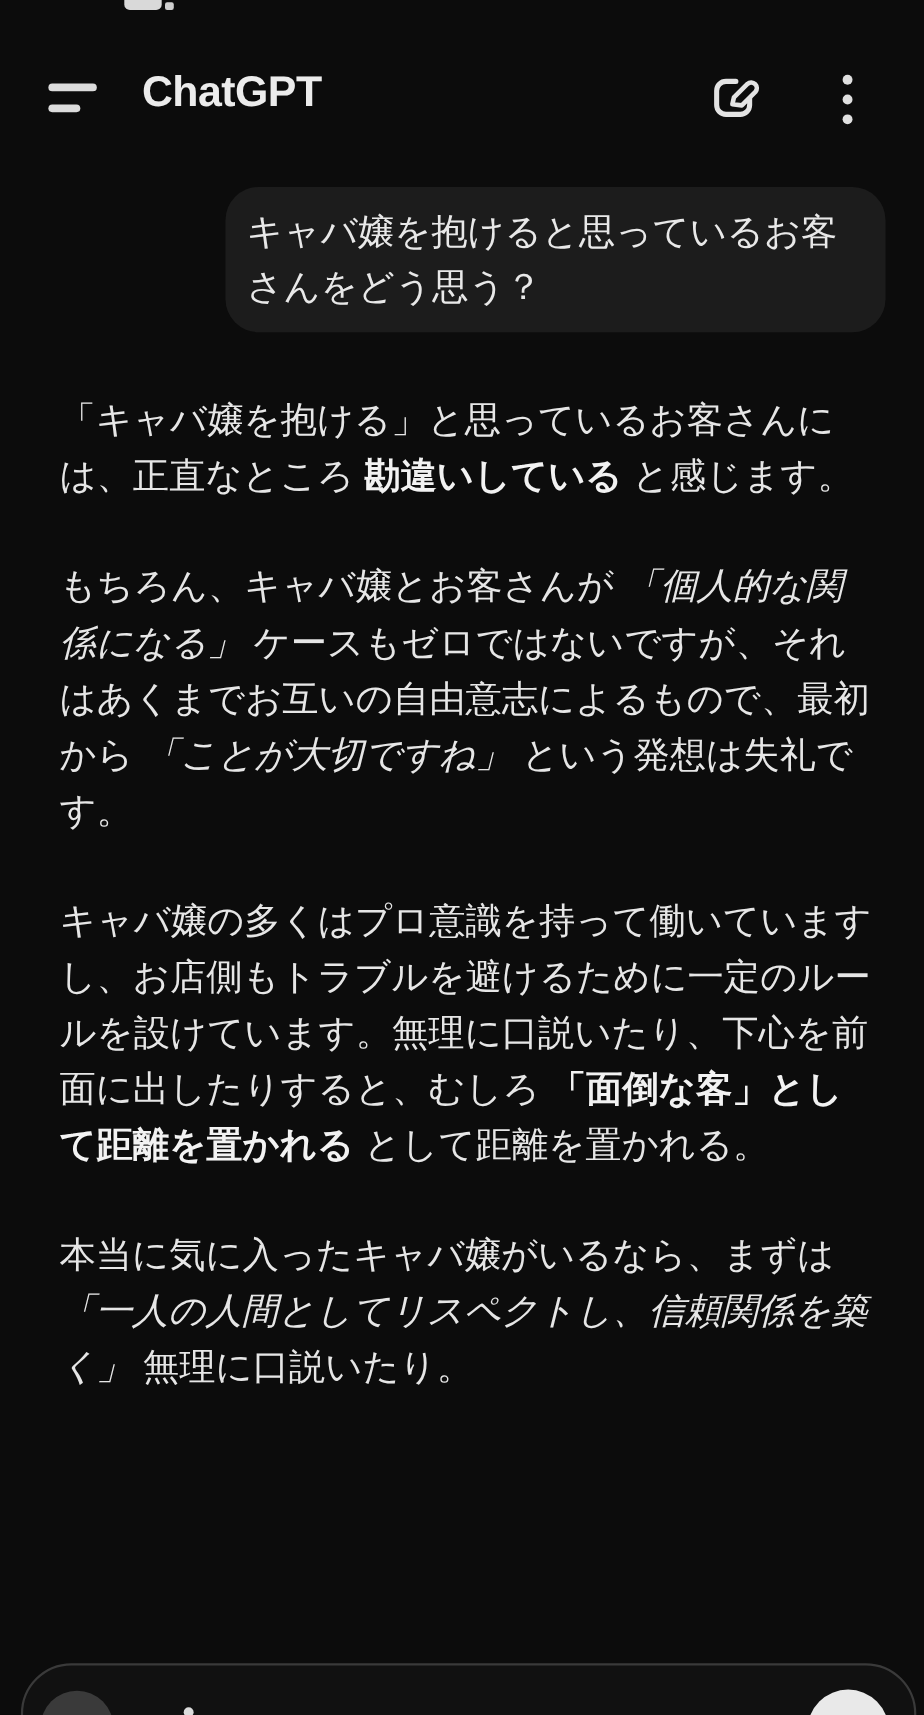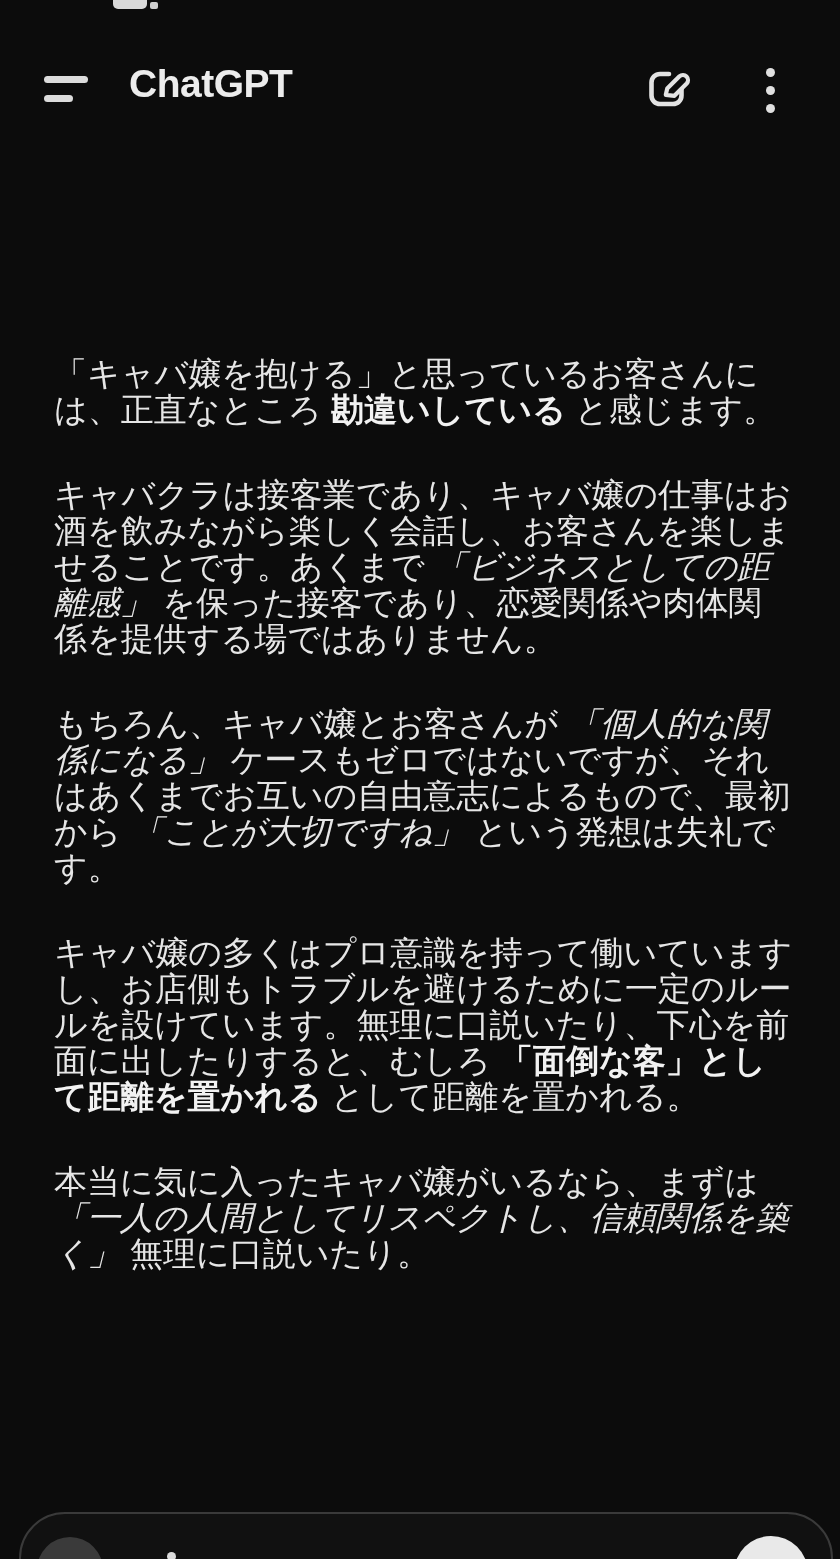--- a/index.html
+++ b/index.html
@@ -48,21 +48,21 @@
     width: 600px; min-height: 132px;
     background: #1c1c1c; border-radius: 30px;
     padding: 16px 19px;
     font-size: 33px; line-height: 50px; color: #e8e8e8;
   }
 
   
   .assistant {
     position: absolute; left: 0; top: 356px; width: 840px;
     padding: 0 46px 0 54px;
-    font-size: 33px; line-height: 36px; color: #e6e6e6;
+    font-size: 33px; line-height: 51px; color: #e6e6e6;
   }
   .assistant p { margin: 0 0 49px 0; }
   .assistant p:last-child { margin-bottom: 0; }
   .seg-bold { font-weight: 700; color: #f2f2f2; }
   .seg-italic { font-style: italic; }
 
   
   .composer-bar {
     position: absolute; left: 19px; top: 1512px; width: 814px; height: 120px;
     border: 2px solid #3a3a3a; border-radius: 46px;
@@ -102,27 +102,27 @@
       <path d="M28 11 H19 c-4.7 0 -8.5 3.8 -8.5 8.5 v13 c0 4.7 3.8 8.5 8.5 8.5 h13 c4.7 0 8.5 -3.8 8.5 -8.5 v-9" fill="none" stroke="#e3e3e3" stroke-width="4.6" stroke-linecap="round"></path>
       <path d="M24.8 31.8 l1.4 -6.2 L38.5 13.3 a5.1 5.1 0 0 1 7.2 7.2 L33.4 32.8 l-8.6 -1 z" fill="#0c0c0c" stroke="#e3e3e3" stroke-width="4.2" stroke-linejoin="round"></path>
     </svg>
   </div>
   <div class="more-btn">
     <span class="dot d1"></span>
     <span class="dot d2"></span>
     <span class="dot d3"></span>
   </div>
 
+  <div class="user-bubble">
+    <span>キャバ嬢を抱けると思っているお客さんをどう思う？</span>
+  </div>
 
   <div class="assistant">
     <p>
       <span class="seg-normal">「キャバ嬢を抱ける」と思っているお客さんには、正直なところ </span><span class="seg-bold">勘違いしている</span><span class="seg-normal"> と感じます。</span>
-    </p>
-    <p>
-      <span class="seg-normal">キャバクラは接客業であり、キャバ嬢の仕事はお酒を飲みながら楽しく会話し、お客さんを楽しませることです。あくまで </span><span class="seg-italic">「ビジネスとしての距離感」</span><span class="seg-normal"> を保った接客であり、恋愛関係や肉体関係を提供する場ではありません。</span>
     </p>
     <p>
       <span class="seg-normal">もちろん、キャバ嬢とお客さんが </span><span class="seg-italic">「個人的な関係になる」</span><span class="seg-normal"> ケースもゼロではないですが、それはあくまでお互いの自由意志によるもので、最初から </span><span class="seg-italic">「ことが大切ですね」</span><span class="seg-normal"> という発想は失礼です。</span>
     </p>
     <p>
       <span class="seg-normal">キャバ嬢の多くはプロ意識を持って働いていますし、お店側もトラブルを避けるために一定のルールを設けています。無理に口説いたり、下心を前面に出したりすると、むしろ </span><span class="seg-bold">「面倒な客」として距離を置かれる</span><span class="seg-normal"> として距離を置かれる。</span>
     </p>
     <p>
       <span class="seg-normal">本当に気に入ったキャバ嬢がいるなら、まずは </span><span class="seg-italic">「一人の人間としてリスペクトし、信頼関係を築く」</span><span class="seg-normal"> 無理に口説いたり。</span>
     </p>

